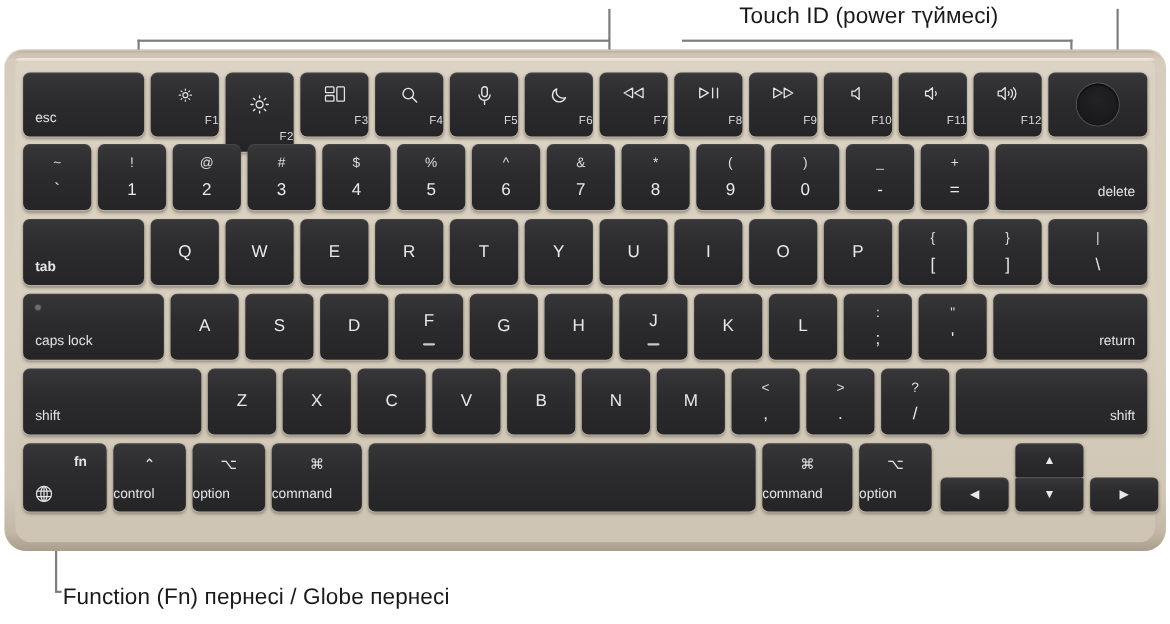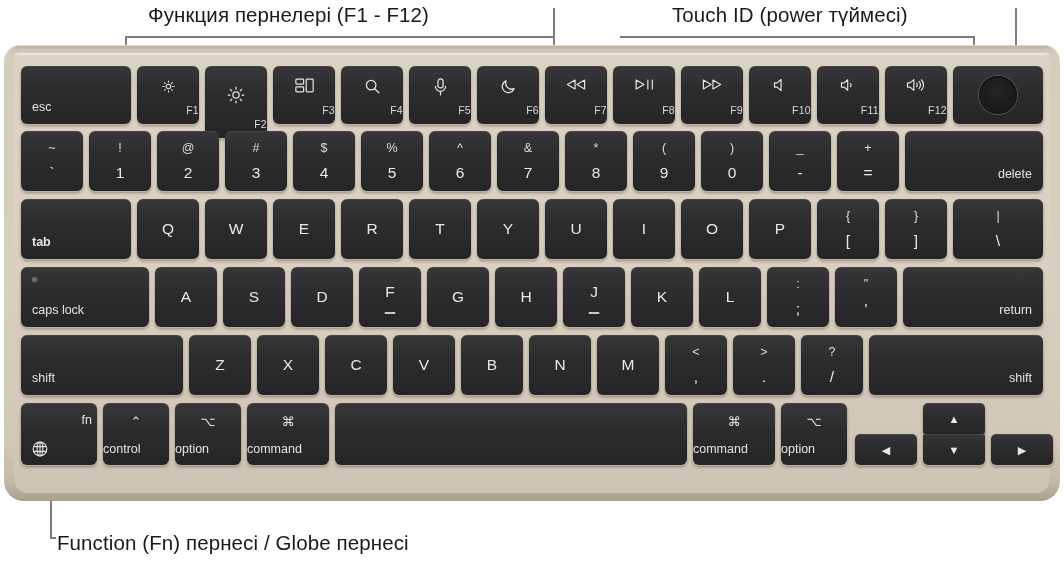--- a/index.html
+++ b/index.html
@@ -74,21 +74,21 @@
   
   .c-top{left:0;right:0;top:11px;text-align:center;font-size:12.5px;color:#dcdcdc;}
   .c-bot{left:0;right:0;bottom:11px;text-align:center;font-size:15.5px;color:#e8e8e8;}
   
   .c-ficon{left:0;right:0;top:50%;margin-top:-17px;text-align:center;font-size:14px;color:#e4e4e4;}
   .c-flab{left:0;right:0;bottom:9px;text-align:right;font-size:10.5px;color:#dadada;letter-spacing:.3px;}
   
   .c-msym{left:0;right:0;top:12px;text-align:center;font-size:13px;color:#e2e2e2;}
   .c-mword{left:0;right:0;bottom:10px;text-align:left;font-size:12.5px;color:#e3e3e3;}
   
-  .c-tr{right:5px;top:11px;font-size:12.5px;color:#e3e3e3;}
+  .c-tr{right:18px;top:11px;font-size:12.5px;color:#e3e3e3;font-weight:bold;}
   .c-globe{left:10px;bottom:7px;font-size:17px;color:#e3e3e3;}
 
   .bump{
     position:absolute;left:50%;transform:translateX(-50%);
     bottom:13px;width:11px;height:2.4px;border-radius:2px;
     background:#c9c9c9;
   }
   .capsled{
     position:absolute;left:11px;top:10px;width:5px;height:5px;border-radius:50%;
     background:#6d6d6d;box-shadow:0 0 2px rgba(255,255,255,.25);
@@ -99,21 +99,20 @@
     background:radial-gradient(circle at 50% 38%,#232326 0%,#1b1b1e 60%,#151517 100%);
     box-shadow:0 0 0 1px rgba(160,160,160,.35), inset 0 1px 2px rgba(0,0,0,.8);
   }
   svg{display:block;}
 </style>
 </head>
 <body>
 
 <div class="stage">
 
-  <div class="anno" id="anno-fn-row">Функция пернелері (F1 - F12)</div>
   <div class="anno" id="anno-globe">Function (Fn) пернесі / Globe пернесі</div>
   <div class="anno" id="anno-touchid">Touch ID (power түймесі)</div>
 
   <div class="ln lnh" style="left:125px;top:36px;width:429px;"></div>
   <div class="ln lnv" style="left:125px;top:36px;height:12px;"></div>
   <div class="ln lnv" style="left:553px;top:8px;height:40px;"></div>
 
   <div class="ln lnh" style="left:620px;top:36px;width:355px;"></div>
   <div class="ln lnv" style="left:973px;top:36px;height:12px;"></div>
   <div class="ln lnv" style="left:1015px;top:8px;height:62px;"></div>

